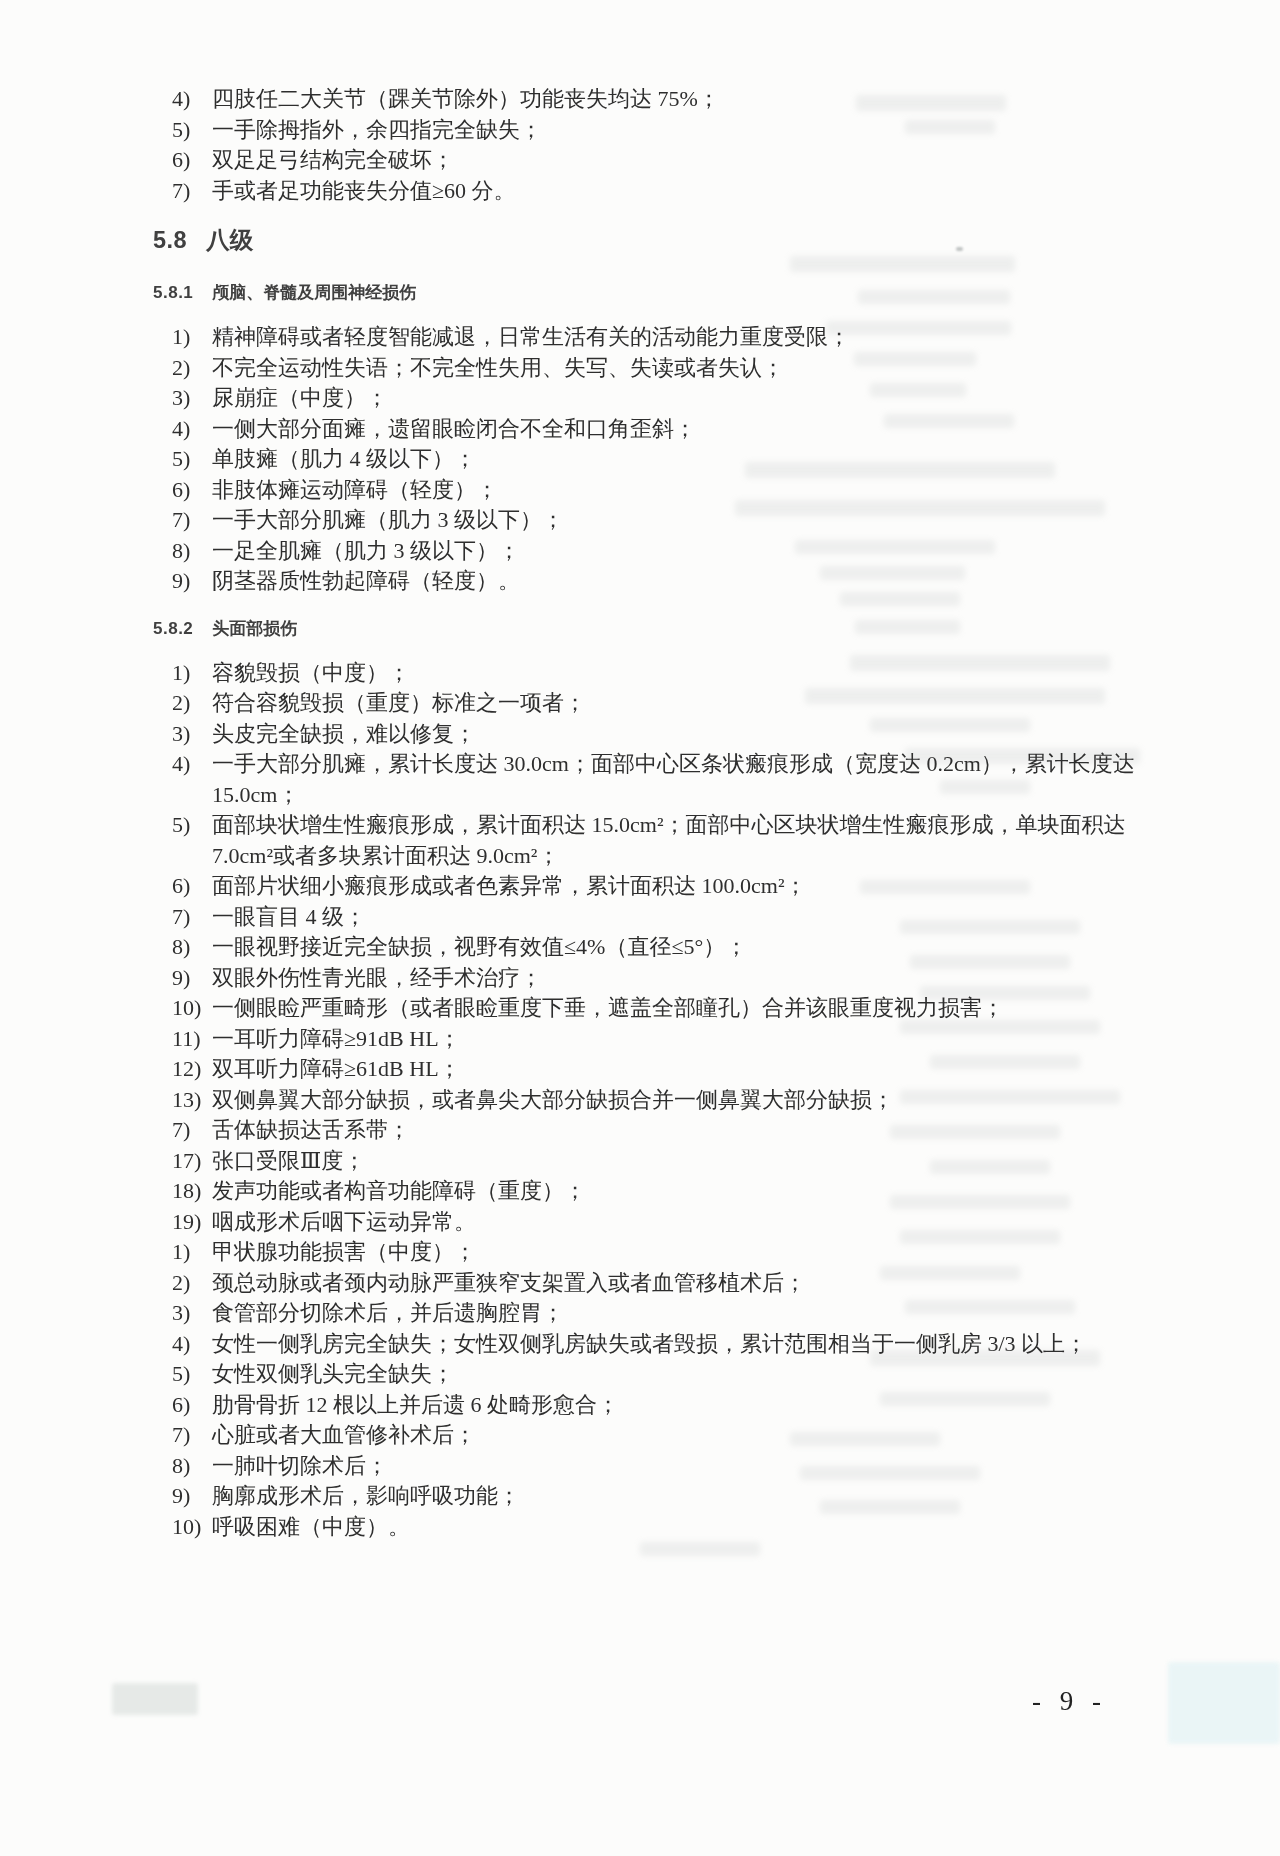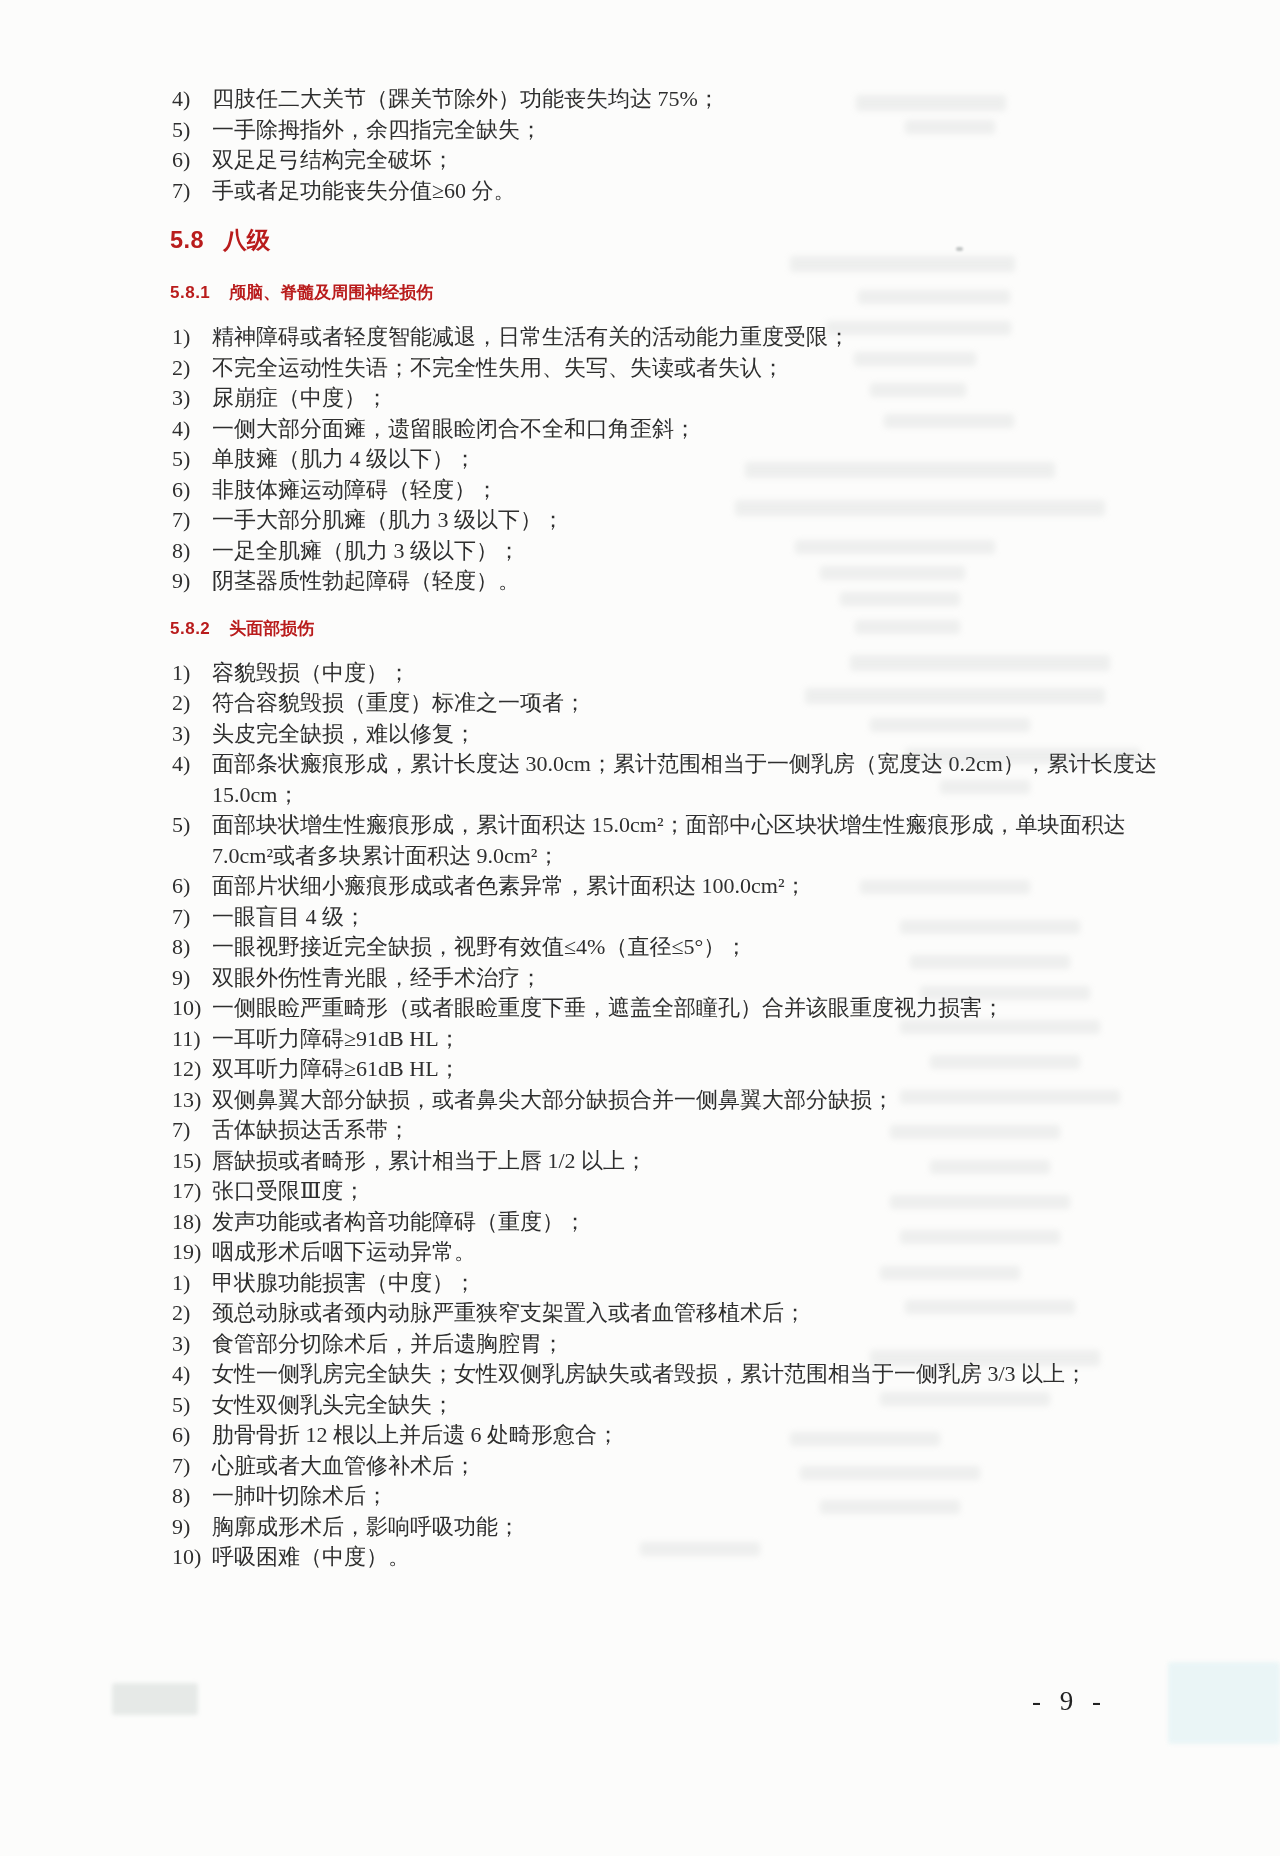--- a/index.html
+++ b/index.html
@@ -24,22 +24,22 @@
   .ghost-layer i.soft { background:#ccd4d0; opacity:.45; filter:blur(2px); }
 
   
   .content { position:relative; z-index:2; padding:84px 116px 0 130px; }
   ol.items { list-style:none; margin:0; padding:0 0 0 42px; font-size:22px; line-height:30.5px; }
   ol.items li { display:flex; align-items:flex-start; }
   ol.items .num { flex:0 0 40px; white-space:nowrap; }
   ol.items .txt { flex:1 1 auto; }
   h2.sec, h3.subsec {
     font-family:"Liberation Sans","DejaVu Sans",sans-serif;
-    font-weight:bold; color:#b91c1c;
-    margin:0 0 0 40px;
+    font-weight:bold; color:#404040;
+    margin:0 0 0 23px;
   }
   h2.sec  { font-size:23.5px; line-height:31px; margin-top:19px; margin-bottom:21px; }
   h3.subsec { font-size:17px; line-height:31px; margin-top:16px; margin-bottom:14px; }
   .h-num { margin-right:19px; letter-spacing:.5px; }
   .page-number {
     position:absolute; z-index:2;
     top:1686px; left:1032px;
     font-size:27px; color:#222;
     font-family:"Liberation Serif","DejaVu Serif",serif;
     letter-spacing:2px; word-spacing:8px;
@@ -175,21 +175,21 @@
           <li>
             <span class="num">2)</span>
             <span class="txt">符合容貌毁损（重度）标准之一项者；</span>
           </li>
           <li>
             <span class="num">3)</span>
             <span class="txt">头皮完全缺损，难以修复；</span>
           </li>
           <li>
             <span class="num">4)</span>
-            <span class="txt">面部条状瘢痕形成，累计长度达 30.0cm；累计范围相当于一侧乳房（宽度达 0.2cm），累计长度达 15.0cm；</span>
+            <span class="txt">一手大部分肌瘫，累计长度达 30.0cm；面部中心区条状瘢痕形成（宽度达 0.2cm），累计长度达 15.0cm；</span>
           </li>
           <li>
             <span class="num">5)</span>
             <span class="txt">面部块状增生性瘢痕形成，累计面积达 15.0cm²；面部中心区块状增生性瘢痕形成，单块面积达 7.0cm²或者多块累计面积达 9.0cm²；</span>
           </li>
           <li>
             <span class="num">6)</span>
             <span class="txt">面部片状细小瘢痕形成或者色素异常，累计面积达 100.0cm²；</span>
           </li>
           <li>
@@ -218,24 +218,20 @@
           </li>
           <li>
             <span class="num">13)</span>
             <span class="txt">双侧鼻翼大部分缺损，或者鼻尖大部分缺损合并一侧鼻翼大部分缺损；</span>
           </li>
           <li>
             <span class="num">7)</span>
             <span class="txt">舌体缺损达舌系带；</span>
           </li>
           <li>
-            <span class="num">15)</span>
-            <span class="txt">唇缺损或者畸形，累计相当于上唇 1/2 以上；</span>
-          </li>
-          <li>
             <span class="num">17)</span>
             <span class="txt">张口受限Ⅲ度；</span>
           </li>
           <li>
             <span class="num">18)</span>
             <span class="txt">发声功能或者构音功能障碍（重度）；</span>
           </li>
           <li>
             <span class="num">19)</span>
             <span class="txt">咽成形术后咽下运动异常。</span>

